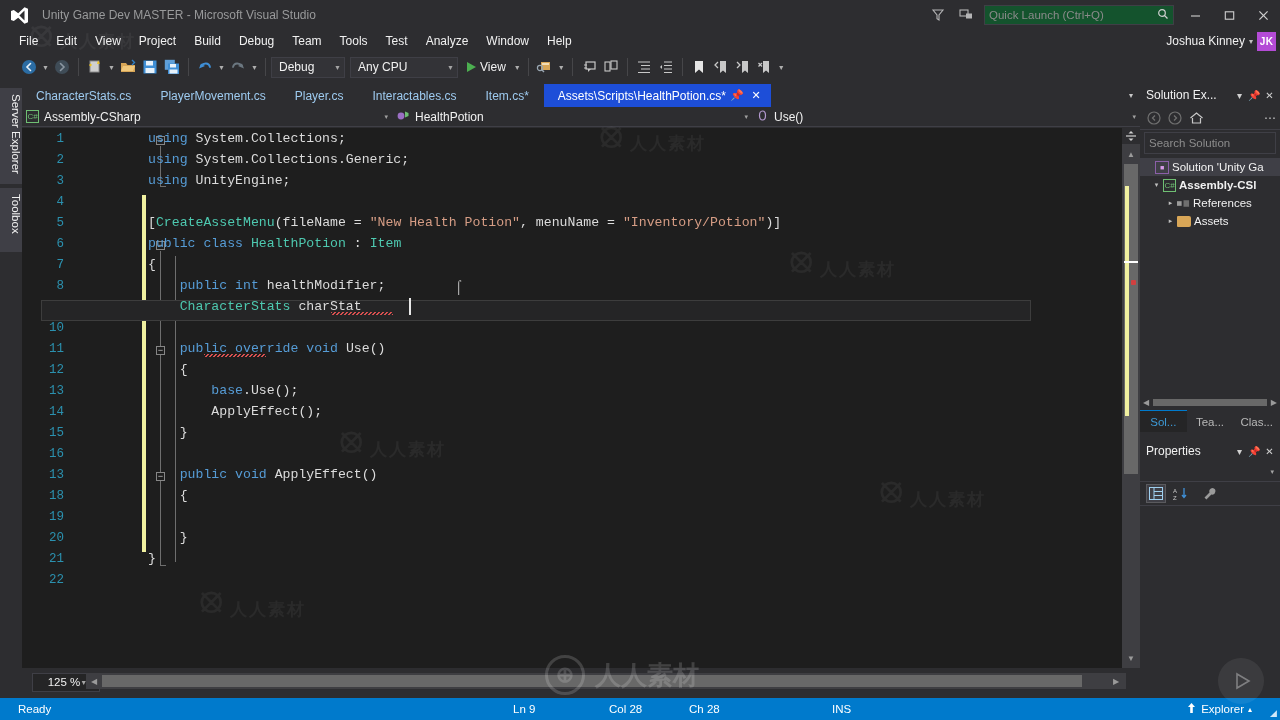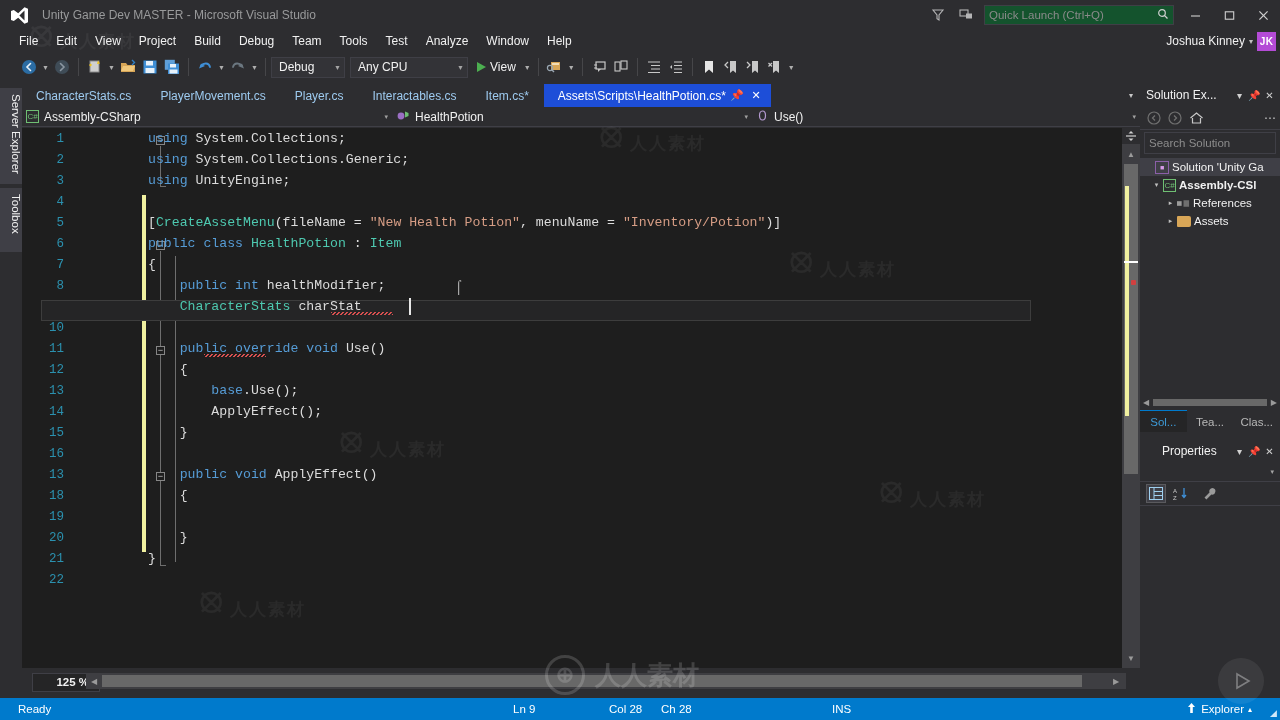--- a/index.html
+++ b/index.html
@@ -65,21 +65,21 @@
   .tcaret { width:11px; height:24px; display:flex; align-items:center; justify-content:center; color:#aeaeae; font-size:7px;}
   .tsep { width:1px; height:18px; background:#464649; margin:0 5px; }
   .combo {
     height:21px; border:1px solid #3f3f46; background:#333337; color:#f1f1f1;
     display:flex; align-items:center; justify-content:space-between;
     padding:0 3px 0 7px; font-size:12px; margin-right:5px;
   }
   .combo .cv { white-space:nowrap; overflow:hidden; }
   .combo .ca { color:#a5a5a5; font-size:7px; padding-left:6px; }
   .combo-debug { width:74px; }
-  .combo-cpu { width:118px;text-align:center; }
+  .combo-cpu { width:108px;text-align:center; }
   .startbtn { display:flex; align-items:center; height:24px; padding:0 4px; }
   .startbtn .lbl { color:#f1f1f1; font-size:12px; padding:0 2px 0 4px;}
   .tri-green { width:0;height:0;border-left:9px solid #4caf50;border-top:5.5px solid transparent;border-bottom:5.5px solid transparent; }
 
   
   .leftdock {
     position:absolute; left:0; top:84px; width:22px; height:596px;
     background:#2d2d30;
   }
   .vtab {
@@ -192,22 +192,22 @@
   .vs-marker-red { position:absolute; width:5px; height:5px; background:#d04040; border-radius:1px;}
 
   
   .hbar {
     position:absolute; left:22px; top:668px; width:1118px; height:28px;
     background:#2d2d30; display:flex; align-items:center;
   }
   .zoombox {
     width:68px; height:19px; margin-left:10px;
     border:1px solid #3f3f46; background:#252526;
-    display:flex; align-items:center; justify-content:flex-end; padding:0 3px 0 6px;
-    color:#f1f1f1; font-size:11.5px;font-weight:bold;
+    display:flex; align-items:center; justify-content:center; padding:0 3px 0 6px;
+    color:#f1f1f1; font-size:11.5px;
   }
   .zoombox .zc { color:#a5a5a5; font-size:7px; }
   .hscroll { position:absolute; left:86px; top:673px; width:1040px; height:16px; background:#3e3e42; }
   .hs-arrow { position:absolute; top:0; width:16px; height:16px; display:flex;align-items:center;justify-content:center;color:#9a9a9a;font-size:8px;}
   .hs-thumb { position:absolute; left:16px; top:2px; width:980px; height:12px; background:#686868; }
 
   
   .rightpanel { position:absolute; left:1140px; top:84px; width:140px; height:596px; background:#2d2d30; }
   .panel-head {
     height:22px; display:flex; align-items:center; padding:0 3px 0 6px;
@@ -245,36 +245,36 @@
   .pt-scroll { height:16px; display:flex; align-items:center; justify-content:space-between; padding:0 3px; }
   .pt-scroll .pa { color:#9a9a9a; font-size:8px; }
   .pt-bar { flex:1; height:7px; background:#686868; margin:0 4px; }
   .pt-row { display:flex; height:22px; }
   .pt {
     flex:1; display:flex; align-items:center; justify-content:center;
     color:#b8b8b8; font-size:11.5px; border-top:1px solid #2d2d30;
   }
   .pt.active { color:#3d9ad6; border-top:1px solid #007acc; background:#252526;}
   .props { position:absolute; left:0; top:356px; width:140px; height:324px; background:#2d2d30; }
-  .props-head { height:22px; display:flex; align-items:center; padding:0 3px 0 22px; color:#f1f1f1; font-size:12px;}
+  .props-head { height:22px; display:flex; align-items:center; padding:0 3px 0 6px; color:#f1f1f1; font-size:12px;}
   .props-combo { height:20px; border-bottom:1px solid #3f3f46; display:flex;align-items:center;justify-content:flex-end;padding-right:6px;color:#a5a5a5;font-size:7px;}
   .props-tb { height:24px; display:flex; align-items:center; padding-left:6px; gap:4px; border-bottom:1px solid #3f3f46;}
   .ptb { width:20px;height:19px;display:flex;align-items:center;justify-content:center;color:#a8a8a8;}
   .ptb.on { background:#3f3f46; border:1px solid #5a5a5e; }
 
   
   .statusbar {
     position:absolute; left:0; top:698px; width:1280px; height:22px;
     background:#007acc; display:flex; align-items:center; color:#ffffff; font-size:11.5px;
   }
   .st { position:absolute; white-space:nowrap;padding-left:12px; }
   .st-ready { left:6px; }
   .st-ln { left:501px; }
   .st-col { left:597px; }
-  .st-ch  { left:649px; }
+  .st-ch  { left:677px; }
   .st-ins { left:820px; }
   .st-pub { right:28px; display:flex; align-items:center; gap:4px;}
   .st-grip { position:absolute; right:3px; bottom:2px; color:#cfe8fa; font-size:9px;}
 
   
   .wm { position:absolute; pointer-events:none; color:rgba(255,255,255,0.055);
         font-family:"Liberation Sans",sans-serif; font-weight:bold; }
   .wm-logo { font-size:34px; }
   .wm-cn { font-size:17px; letter-spacing:2px; }
   .wm-center { position:absolute; left:545px; top:655px; display:flex; align-items:center; gap:10px;

